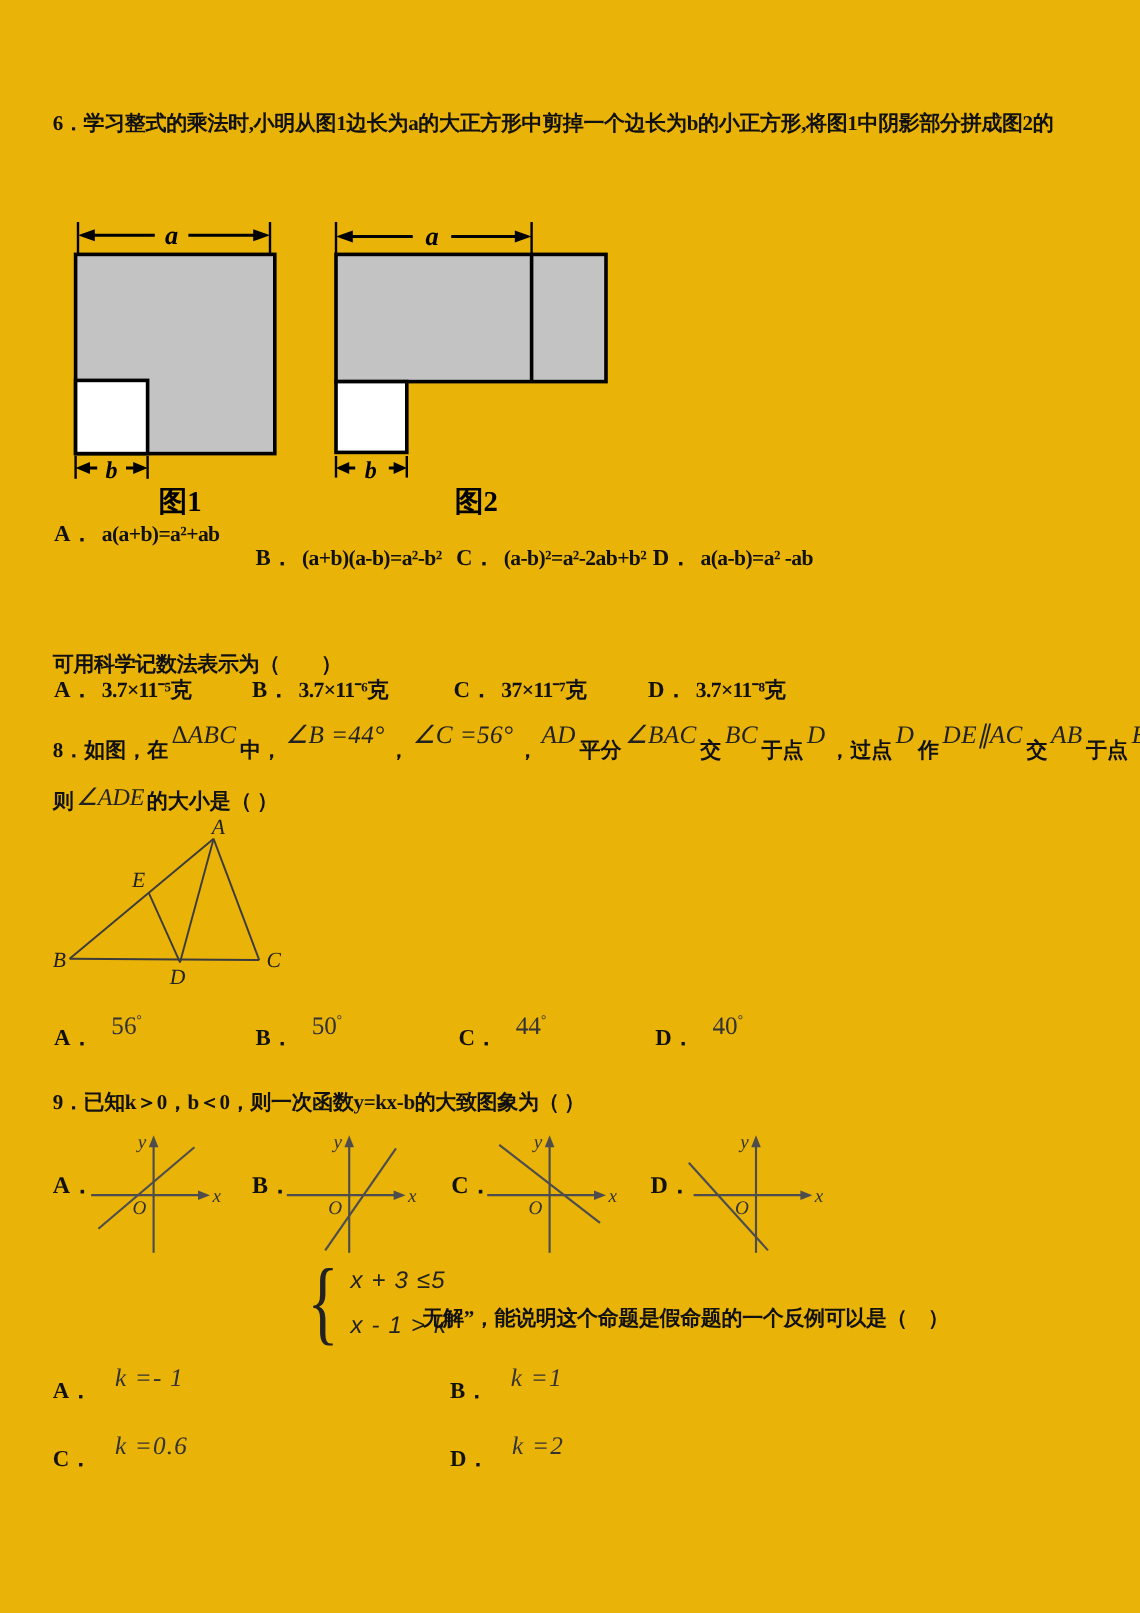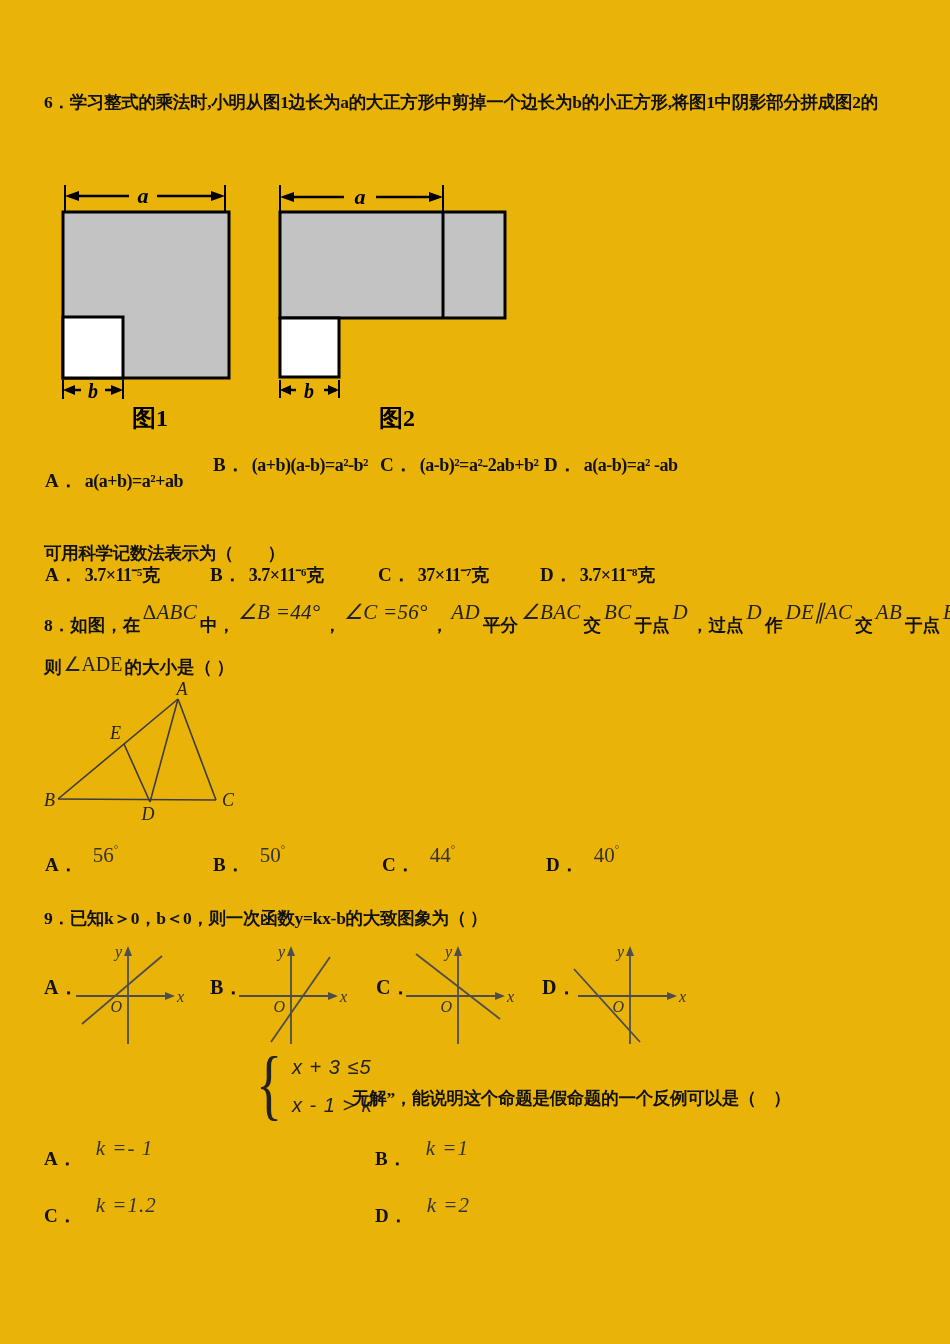--- a/index.html
+++ b/index.html
@@ -14,21 +14,21 @@
     font-size:17.5px; font-weight:600; letter-spacing:-0.3px; color:#111;
   }
   .segline { position:absolute; white-space:nowrap; font-size:17.5px; font-weight:600; }
   .seg-text { font-family:"Liberation Serif", serif; }
   .seg-math {
     font-family:"Liberation Serif", serif; font-style:italic; font-weight:400;
     font-size:21px; position:relative; top:-12px; padding:0 3px;
     letter-spacing:0.3px; color:#222;
   }
   .seg-math2 {
-    font-family:"Liberation Serif", serif; font-weight:400;
+    font-family:"Liberation Serif", serif; font-style:italic; font-weight:400;
     font-size:20px; position:relative; top:-2px; padding:0 2px; color:#222;
   }
   .optrow-item { position:absolute; white-space:nowrap; }
   .optl { font-family:"Liberation Serif", serif; font-weight:700; font-size:19px; margin-right:7px; }
   .formula {
     font-family:"Liberation Serif", serif; font-weight:700; font-size:18px;
     letter-spacing:-0.5px;
   }
   .mval {
     font-family:"Liberation Serif", serif; font-weight:400; font-size:21px;
@@ -98,21 +98,21 @@
     <line x1="8" y1="198" x2="8" y2="216" stroke="#000" stroke-width="2"></line>
     <line x1="67" y1="198" x2="67" y2="216" stroke="#000" stroke-width="2"></line>
     <line x1="11" y1="208" x2="24" y2="208" stroke="#000" stroke-width="2.5"></line>
     <polygon points="8,208 19,203 19,213" fill="#000"></polygon>
     <line x1="52" y1="208" x2="64" y2="208" stroke="#000" stroke-width="2.5"></line>
     <polygon points="67,208 56,203 56,213" fill="#000"></polygon>
     <text x="37" y="216" text-anchor="middle" class="dimlabel" style="font-size:20px">b</text>
     <text x="125" y="244" text-anchor="middle" class="caption">图2</text>
   </svg>
 
-  <div class="optrow-item" style="left:45px;top:468px">
+  <div class="optrow-item" style="left:45px;top:432px">
     <span class="optl">A．</span><span class="formula">a(a+b)=a²+ab</span>
   </div>
   <div class="optrow-item" style="left:213px;top:452px">
     <span class="optl">B．</span><span class="formula">(a+b)(a-b)=a²-b²</span>
   </div>
   <div class="optrow-item" style="left:380px;top:452px">
     <span class="optl">C．</span><span class="formula">(a-b)²=a²-2ab+b²</span>
   </div>
   <div class="optrow-item" style="left:544px;top:452px">
     <span class="optl">D．</span><span class="formula">a(a-b)=a² -ab</span>
@@ -228,19 +228,19 @@
   <div class="ineq" style="left:292px;top:1094px">x - 1 &gt; k</div>
   <div class="t" style="left:352px;top:1086px">无解”，能说明这个命题是假命题的一个反例可以是（　）</div>
 
   <div class="optrow-item" style="left:44px;top:1146px">
     <span class="optl">A．</span><span class="kval">k =- 1</span>
   </div>
   <div class="optrow-item" style="left:375px;top:1146px">
     <span class="optl">B．</span><span class="kval">k =1</span>
   </div>
   <div class="optrow-item" style="left:44px;top:1203px">
-    <span class="optl">C．</span><span class="kval">k =1.2</span>
+    <span class="optl">C．</span><span class="kval">k =0.6</span>
   </div>
   <div class="optrow-item" style="left:375px;top:1203px">
     <span class="optl">D．</span><span class="kval">k =2</span>
   </div>
 
 </div>
 
 </body></html>

